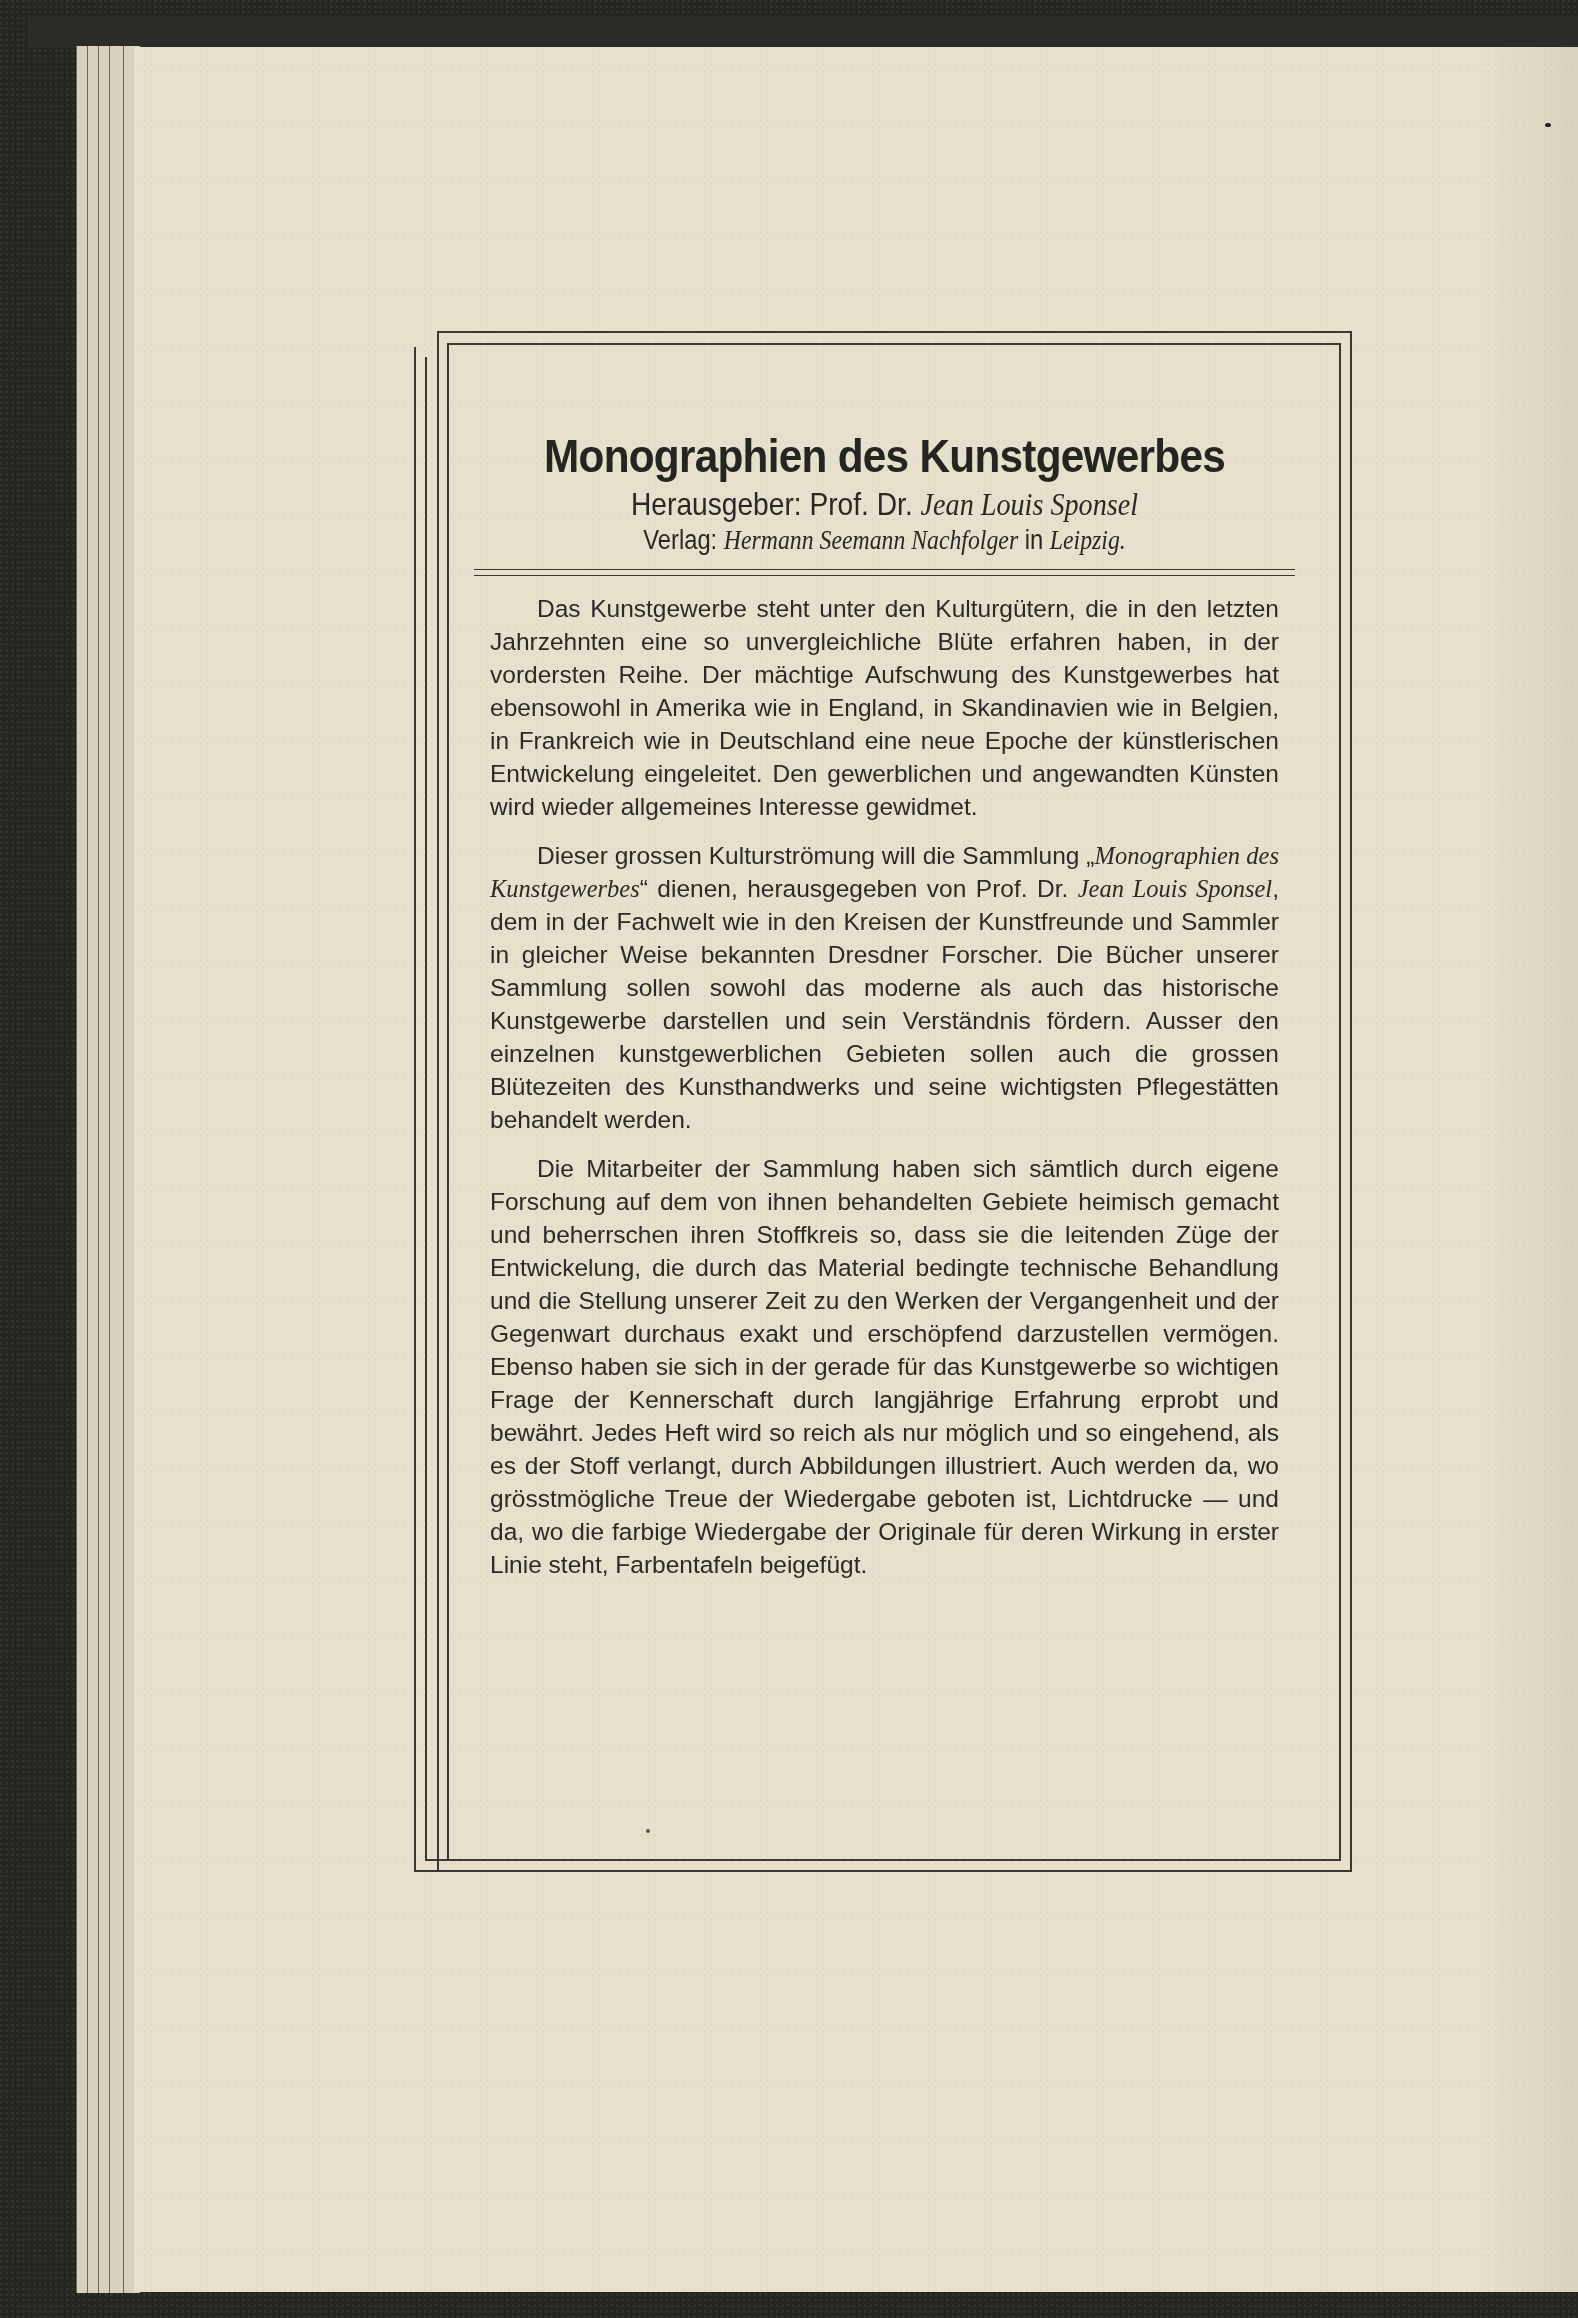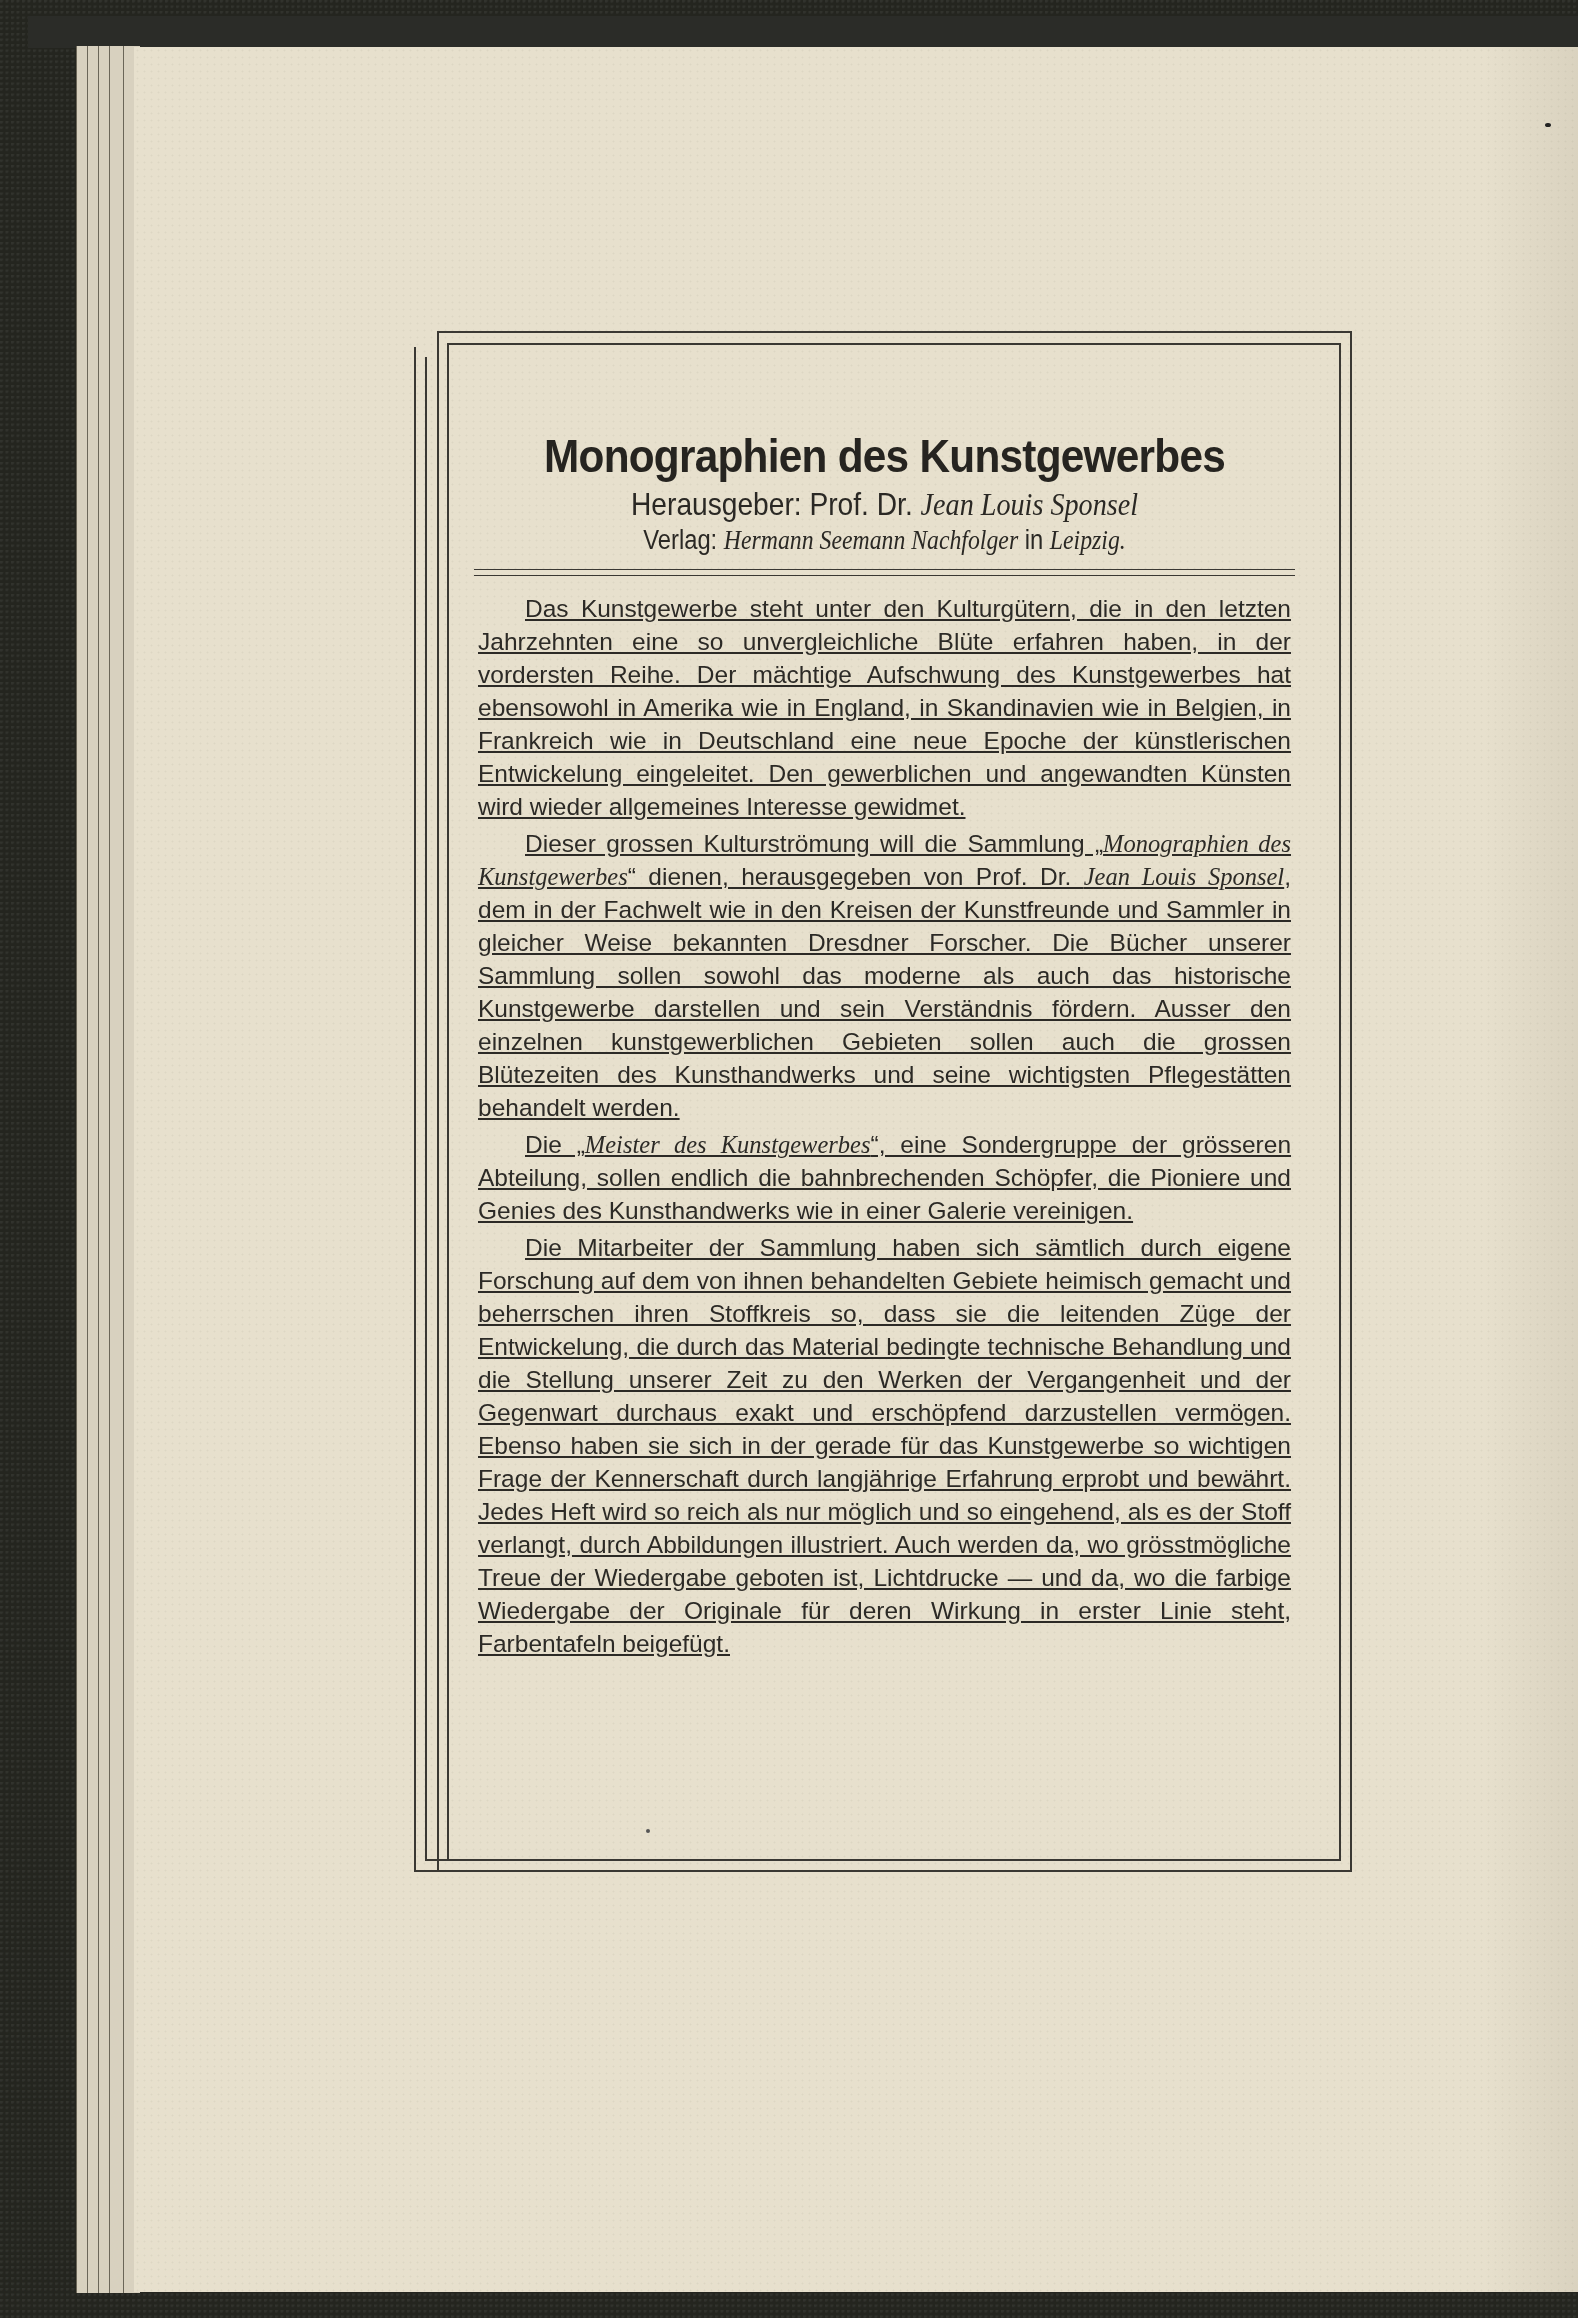--- a/index.html
+++ b/index.html
@@ -57,21 +57,21 @@
   .sub i { font-family: "Liberation Serif", serif; }
   .rule {
     margin: 11px 0 0 0; height: 4.7px;
     border-top: 1.6px solid #3a3833; border-bottom: 1.6px solid #3a3833;
   }
   .body-text {
     margin-top: 16px;
     font-family: "Liberation Sans", sans-serif; font-size: 24.5px;
     line-height: 33px; text-align: justify; color: #2c2a26;
   }
-  .body-text p { margin: 4px; text-indent: 47px; text-decoration: underline; }
+  .body-text p { margin: 16px; text-indent: 47px; }
   .body-text i { font-family: "Liberation Serif", serif; }
   .dot { position: absolute; width: 4.7px; height: 4.7px; border-radius: 50%; background: #555; }
 </style>
 </head>
 <body>
 
 <div class="cover"></div>
 <div class="cover-top"></div>
 
 <div class="page-edges">
@@ -101,20 +101,19 @@
 
 <div class="content">
   <h1 class="title">Monographien des Kunstgewerbes</h1>
   <p class="sub"><span>Herausgeber: Prof. Dr. </span><i>Jean Louis Sponsel</i></p>
   <p class="sub sub2"><span>Verlag: </span><i>Hermann Seemann Nachfolger</i><span> in </span><i>Leipzig.</i></p>
   <div class="rule"></div>
 
   <div class="body-text">
     <p><span>Das Kunstgewerbe steht unter den Kulturgütern, die in den letzten Jahrzehnten eine so unvergleichliche Blüte erfahren haben, in der vordersten Reihe. Der mächtige Aufschwung des Kunstgewerbes hat ebensowohl in Amerika wie in England, in Skandinavien wie in Belgien, in Frankreich wie in Deutschland eine neue Epoche der künstlerischen Entwickelung eingeleitet. Den gewerblichen und angewandten Künsten wird wieder allgemeines Interesse gewidmet.</span></p>
     <p><span>Dieser grossen Kulturströmung will die Sammlung „</span><i>Monographien des Kunstgewerbes</i><span>“ dienen, herausgegeben von Prof. Dr. </span><i>Jean Louis Sponsel</i><span>, dem in der Fachwelt wie in den Kreisen der Kunstfreunde und Sammler in gleicher Weise bekannten Dresdner Forscher. Die Bücher unserer Sammlung sollen sowohl das moderne als auch das historische Kunstgewerbe darstellen und sein Verständnis fördern. Ausser den einzelnen kunstgewerblichen Gebieten sollen auch die grossen Blütezeiten des Kunsthandwerks und seine wichtigsten Pflegestätten behandelt werden.</span></p>
-    <p><span>Die „</span><i>Meister des Kunstgewerbes</i><span>“, eine Sondergruppe der grösseren Abteilung, sollen endlich die bahnbrechenden Schöpfer, die Pioniere und Genies des Kunsthandwerks wie in einer Galerie vereinigen.</span></p>
     <p><span>Die Mitarbeiter der Sammlung haben sich sämtlich durch eigene Forschung auf dem von ihnen behandelten Gebiete heimisch gemacht und beherrschen ihren Stoffkreis so, dass sie die leitenden Züge der Entwickelung, die durch das Material bedingte technische Behandlung und die Stellung unserer Zeit zu den Werken der Vergangenheit und der Gegenwart durchaus exakt und erschöpfend darzustellen vermögen. Ebenso haben sie sich in der gerade für das Kunstgewerbe so wichtigen Frage der Kennerschaft durch langjährige Erfahrung erprobt und bewährt. Jedes Heft wird so reich als nur möglich und so eingehend, als es der Stoff verlangt, durch Abbildungen illustriert. Auch werden da, wo grösstmögliche Treue der Wiedergabe geboten ist, Lichtdrucke — und da, wo die farbige Wiedergabe der Originale für deren Wirkung in erster Linie steht, Farbentafeln beigefügt.</span></p>
   </div>
 </div>
 
 <div class="dot" style="left:646px;top:1829px;width:4px;height:4px;"></div>
 <div class="dot" style="left:1545px;top:123px;width:5.5px;height:4px;background:#222;"></div>
 
 
 </body></html>

